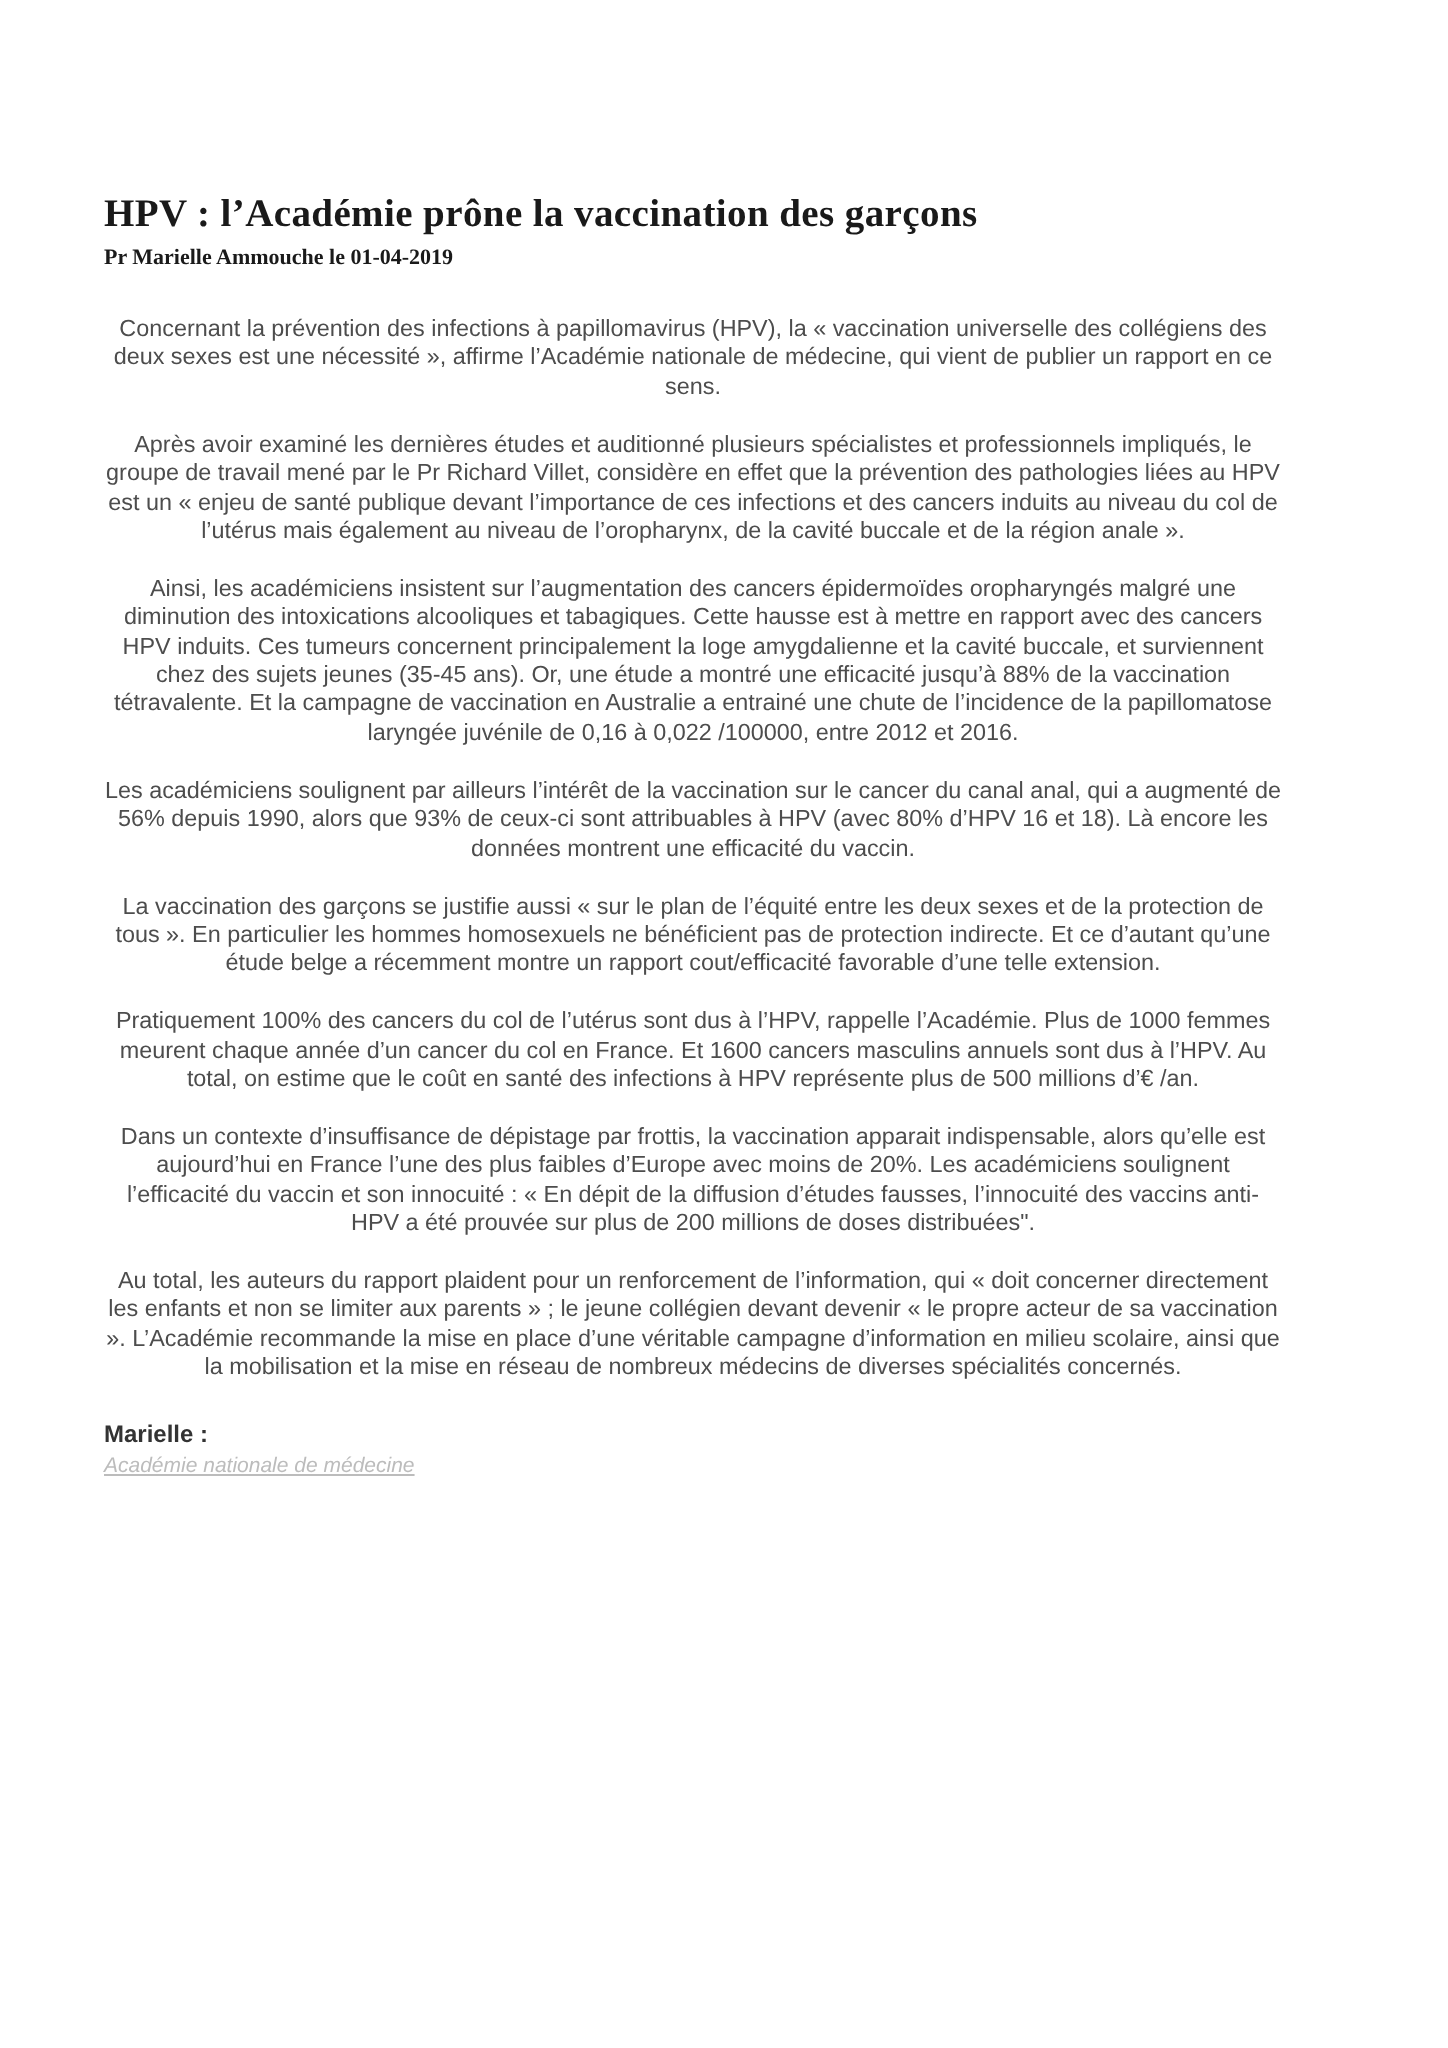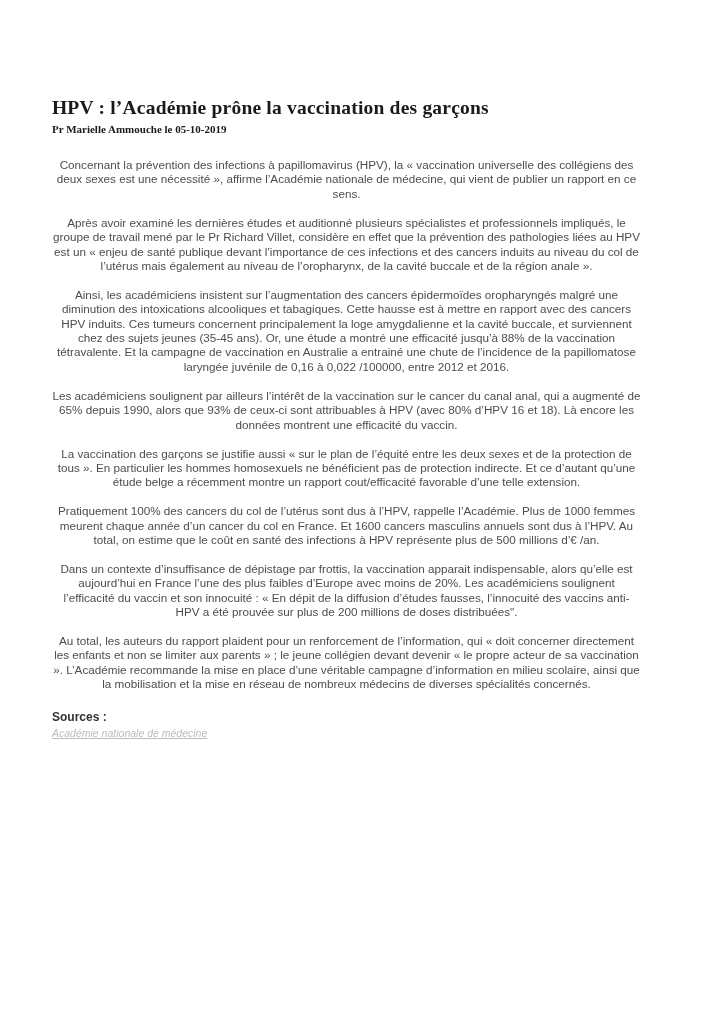--- a/index.html
+++ b/index.html
@@ -68,30 +68,30 @@
     text-decoration: underline;
   }
 </style>
 </head>
 <body>
 
 <div class="page">
 
   <h1 class="article-title">HPV : l’Académie prône la vaccination des garçons</h1>
 
-  <div class="article-byline">Pr Marielle Ammouche le 05-10-2019</div>
+  <div class="article-byline">Pr Marielle Ammouche le 01-04-2019</div>
 
   <div class="article-body">
     <p>Concernant la prévention des infections à papillomavirus (HPV), la « vaccination universelle des collégiens des deux sexes est une nécessité », affirme l’Académie nationale de médecine, qui vient de publier un rapport en ce sens.</p>
     <p>Après avoir examiné les dernières études et auditionné plusieurs spécialistes et professionnels impliqués, le groupe de travail mené par le Pr Richard Villet, considère en effet que la prévention des pathologies liées au HPV est un « enjeu de santé publique devant l’importance de ces infections et des cancers induits au niveau du col de l’utérus mais également au niveau de l’oropharynx, de la cavité buccale et de la région anale ».</p>
     <p>Ainsi, les académiciens insistent sur l’augmentation des cancers épidermoïdes oropharyngés malgré une diminution des intoxications alcooliques et tabagiques. Cette hausse est à mettre en rapport avec des cancers HPV induits. Ces tumeurs concernent principalement la loge amygdalienne et la cavité buccale, et surviennent chez des sujets jeunes (35-45 ans). Or, une étude a montré une efficacité jusqu’à 88% de la vaccination tétravalente. Et la campagne de vaccination en Australie a entrainé une chute de l’incidence de la papillomatose laryngée juvénile de 0,16 à 0,022 /100000, entre 2012 et 2016.</p>
-    <p>Les académiciens soulignent par ailleurs l’intérêt de la vaccination sur le cancer du canal anal, qui a augmenté de 65% depuis 1990, alors que 93% de ceux-ci sont attribuables à HPV (avec 80% d’HPV 16 et 18). Là encore les données montrent une efficacité du vaccin.</p>
+    <p>Les académiciens soulignent par ailleurs l’intérêt de la vaccination sur le cancer du canal anal, qui a augmenté de 56% depuis 1990, alors que 93% de ceux-ci sont attribuables à HPV (avec 80% d’HPV 16 et 18). Là encore les données montrent une efficacité du vaccin.</p>
     <p>La vaccination des garçons se justifie aussi « sur le plan de l’équité entre les deux sexes et de la protection de tous ». En particulier les hommes homosexuels ne bénéficient pas de protection indirecte. Et ce d’autant qu’une étude belge a récemment montre un rapport cout/efficacité favorable d’une telle extension.</p>
     <p>Pratiquement 100% des cancers du col de l’utérus sont dus à l’HPV, rappelle l’Académie. Plus de 1000 femmes meurent chaque année d’un cancer du col en France. Et 1600 cancers masculins annuels sont dus à l’HPV. Au total, on estime que le coût en santé des infections à HPV représente plus de 500 millions d’€ /an.</p>
     <p>Dans un contexte d’insuffisance de dépistage par frottis, la vaccination apparait indispensable, alors qu’elle est aujourd’hui en France l’une des plus faibles d’Europe avec moins de 20%. Les académiciens soulignent l’efficacité du vaccin et son innocuité : « En dépit de la diffusion d’études fausses, l’innocuité des vaccins anti-HPV a été prouvée sur plus de 200 millions de doses distribuées".</p>
     <p>Au total, les auteurs du rapport plaident pour un renforcement de l’information, qui « doit concerner directement les enfants et non se limiter aux parents » ; le jeune collégien devant devenir « le propre acteur de sa vaccination ». L’Académie recommande la mise en place d’une véritable campagne d’information en milieu scolaire, ainsi que la mobilisation et la mise en réseau de nombreux médecins de diverses spécialités concernés.</p>
   </div>
 
-  <h2 class="sources-heading">Sources :</h2>
+  <h2 class="sources-heading">Marielle :</h2>
 
   <p class="source-item">Académie nationale de médecine</p>
 
 </div>
 
 </body></html>

